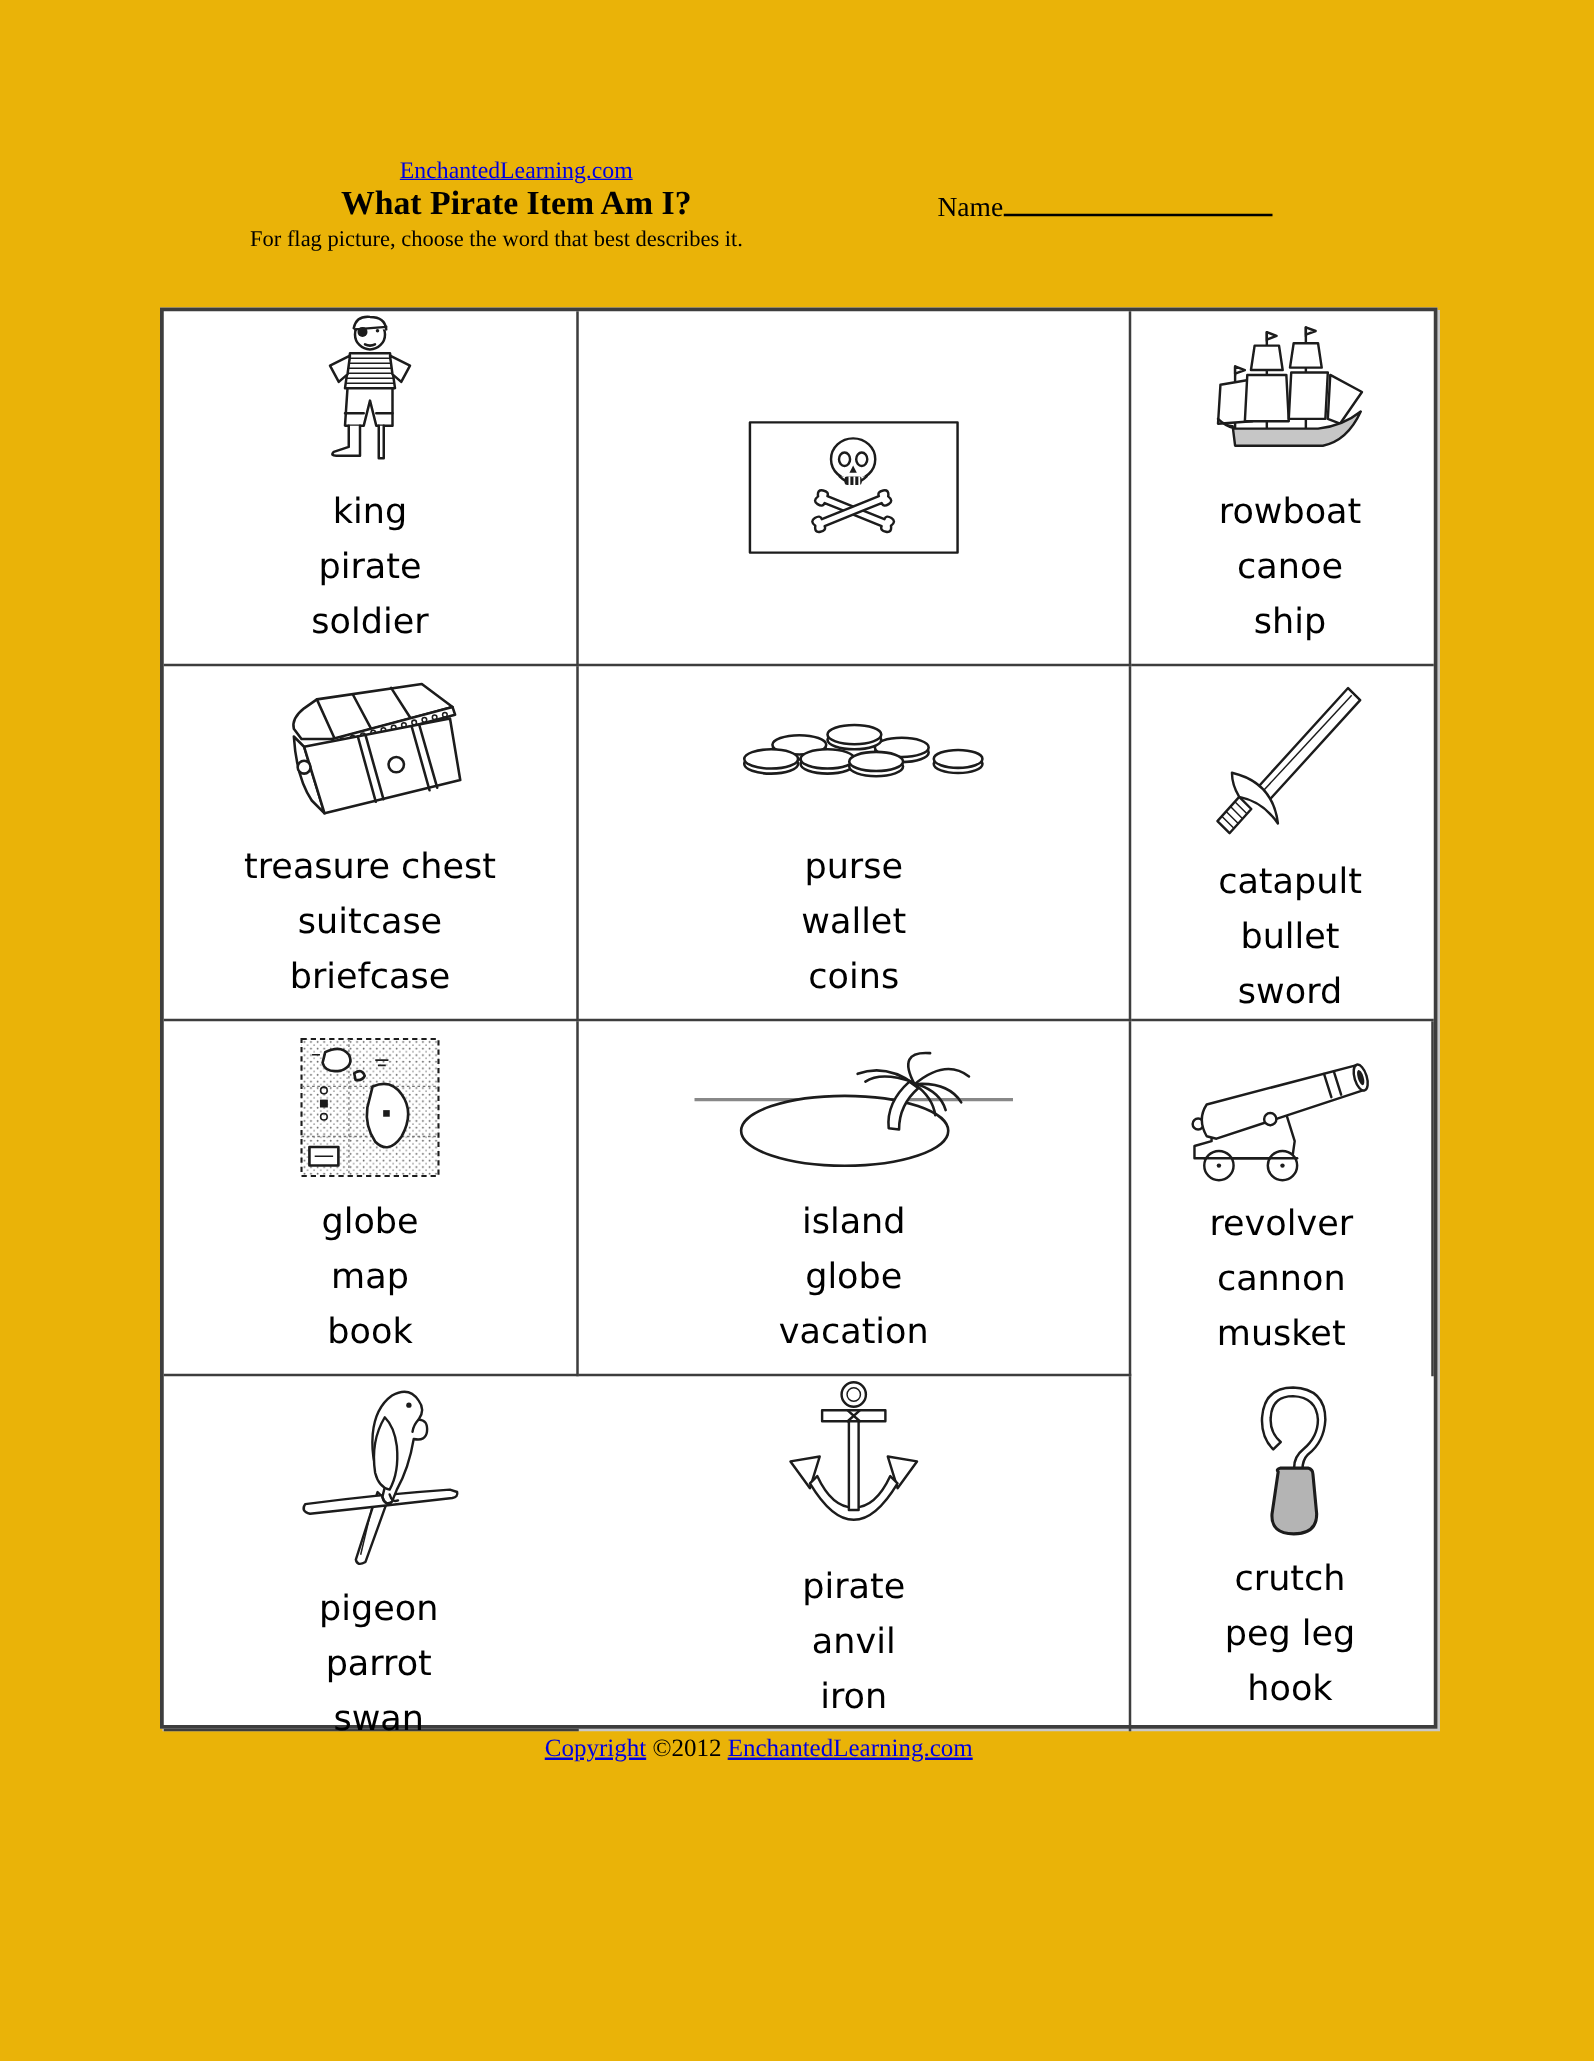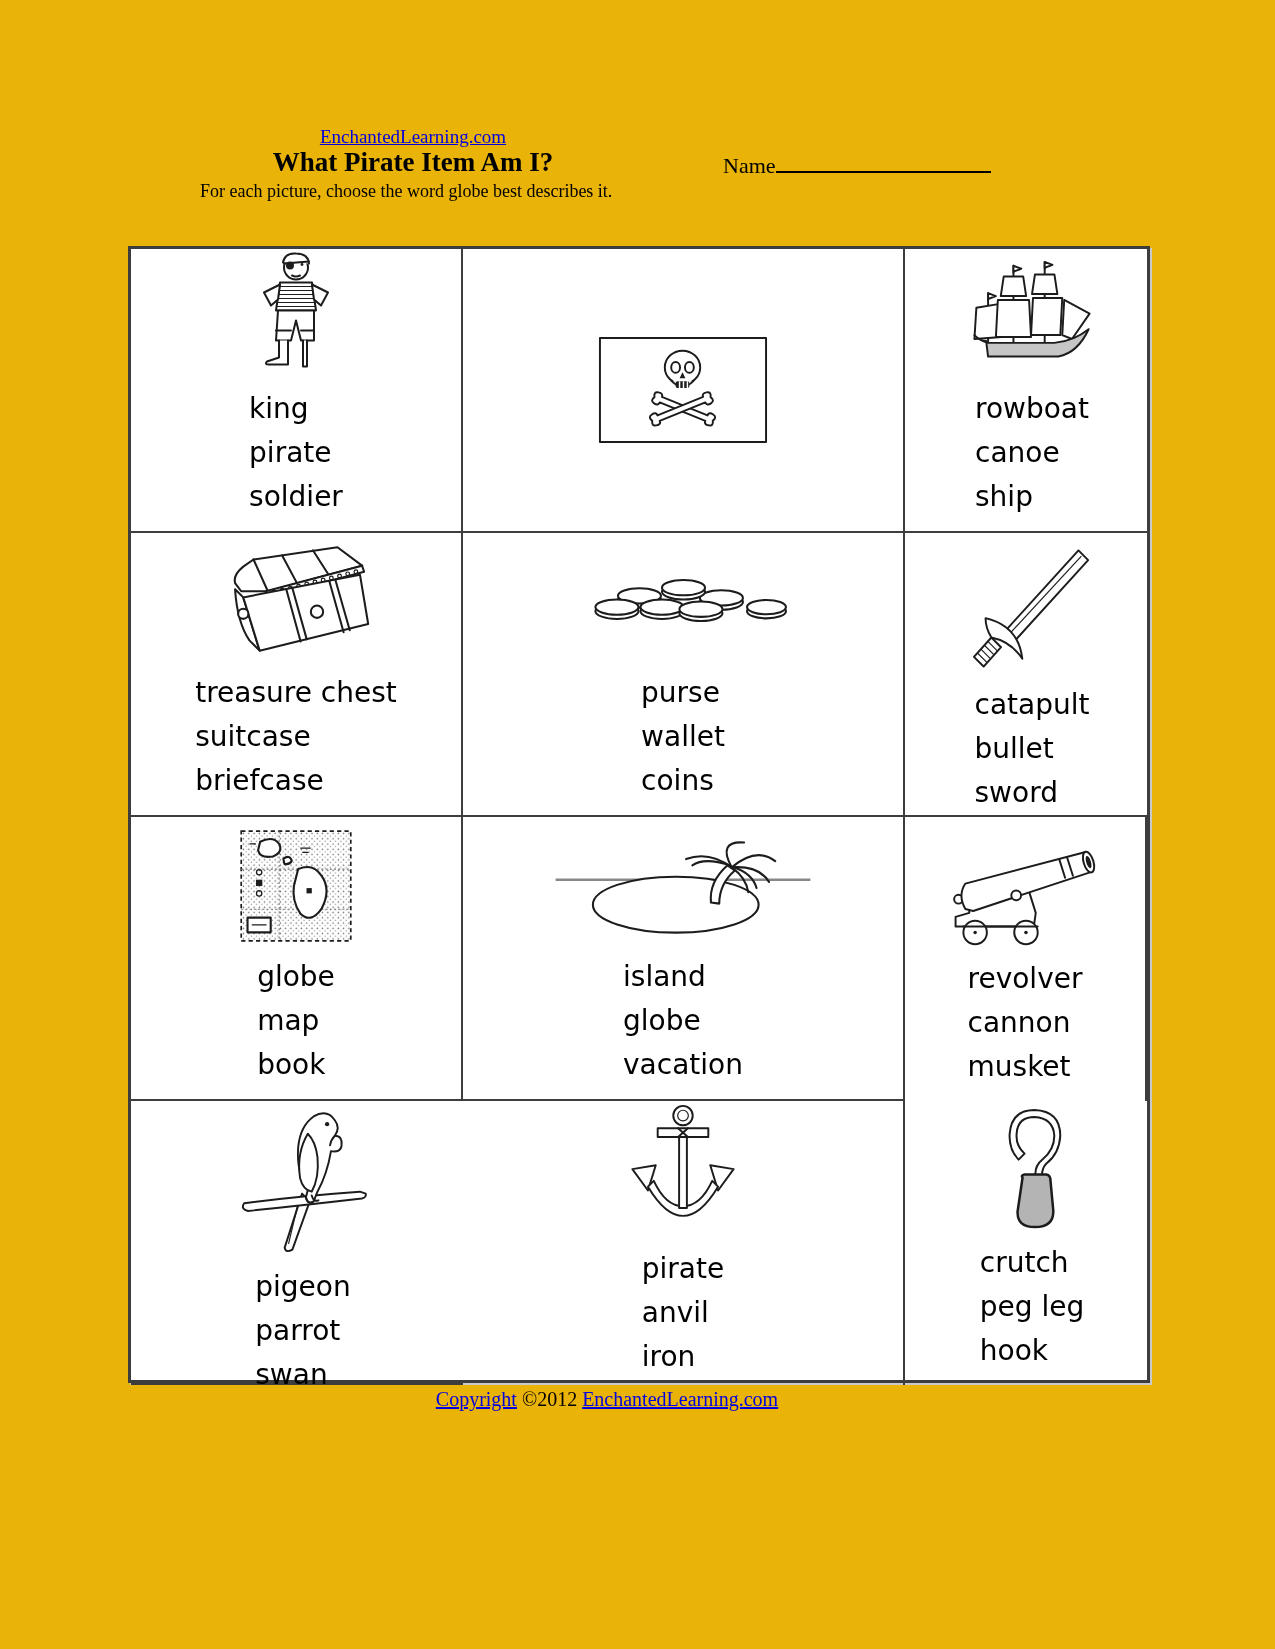--- a/index.html
+++ b/index.html
@@ -5,35 +5,35 @@
   html,body{margin:0;padding:0;background:#fff;}
   body{width:1275px;height:1649px;overflow:hidden;position:relative;
        font-family:"Liberation Serif", serif;color:#000;}
   .page{position:absolute;inset:0;background:#eab308;}
 
   
   .site-link{position:absolute;top:126px;left:413px;transform:translateX(-50%);
       font-size:19px;color:#0000e0;text-decoration:underline;white-space:nowrap;}
   .title{position:absolute;top:147px;left:413px;transform:translateX(-50%);
       font-size:27px;font-weight:bold;white-space:nowrap;}
-  .name-row{position:absolute;top:151px;left:723px;font-size:22px;white-space:nowrap;}
+  .name-row{position:absolute;top:151px;left:750px;font-size:22px;white-space:nowrap;}
   .name-blank{display:inline-block;width:215px;border-bottom:2px solid #000;height:20px;}
   .instructions{position:absolute;top:181px;left:200px;font-size:18px;}
 
   
   .grid{position:absolute;top:246px;left:128px;width:1022px;height:1137px;
       display:grid;grid-template-columns:332px 442px 242px;grid-auto-rows:284px;
       border:3px solid #3d3d3d;box-sizing:border-box;background:#fff;
       box-shadow:2px 2px 0 #c9c9c9;}
   .cell{border-right:2px solid #3d3d3d;border-bottom:2px solid #3d3d3d;
       display:flex;flex-direction:column;align-items:center;box-sizing:border-box;}
   .cell.last-col{border-right:none;padding-left:12px;}
   .cell.last-row{border-bottom:none;}
   .pic{flex:1 1 auto;display:flex;align-items:center;justify-content:center;width:100%;}
-  .words{flex:0 0 auto;padding-bottom:12px;
+  .words{flex:0 0 auto;padding-bottom:12px;text-align:center;
       font-family:"DejaVu Sans", sans-serif;font-size:28px;line-height:44px;}
   .words div{white-space:nowrap;}
 
   
   .footer{position:absolute;top:1388px;left:0;width:1214px;text-align:center;
       font-size:20px;}
   .footer a{color:#0000e0;text-decoration:underline;}
   .footer .year{color:#000;}
 
   
@@ -48,21 +48,21 @@
 </head>
 <body>
 
 <div class="page">
 
   <a class="site-link" href="#">EnchantedLearning.com</a>
   <div class="title">What Pirate Item Am I?</div>
   <div class="name-row">
     <span>Name</span><span class="name-blank"></span>
   </div>
-  <div class="instructions">For each picture, choose the word globe best describes it.</div>
+  <div class="instructions">For flag picture, choose the word that best describes it.</div>
 
   <div class="grid">
 
     <div class="cell">
       <div class="pic">
         <svg class="art" width="100" height="138" viewBox="0 0 100 135">
           <defs>
               <clipPath id="shirtclip">
                 <path d="M34 32 L66 32 L70 60 L30 60 Z"></path>
               </clipPath>

